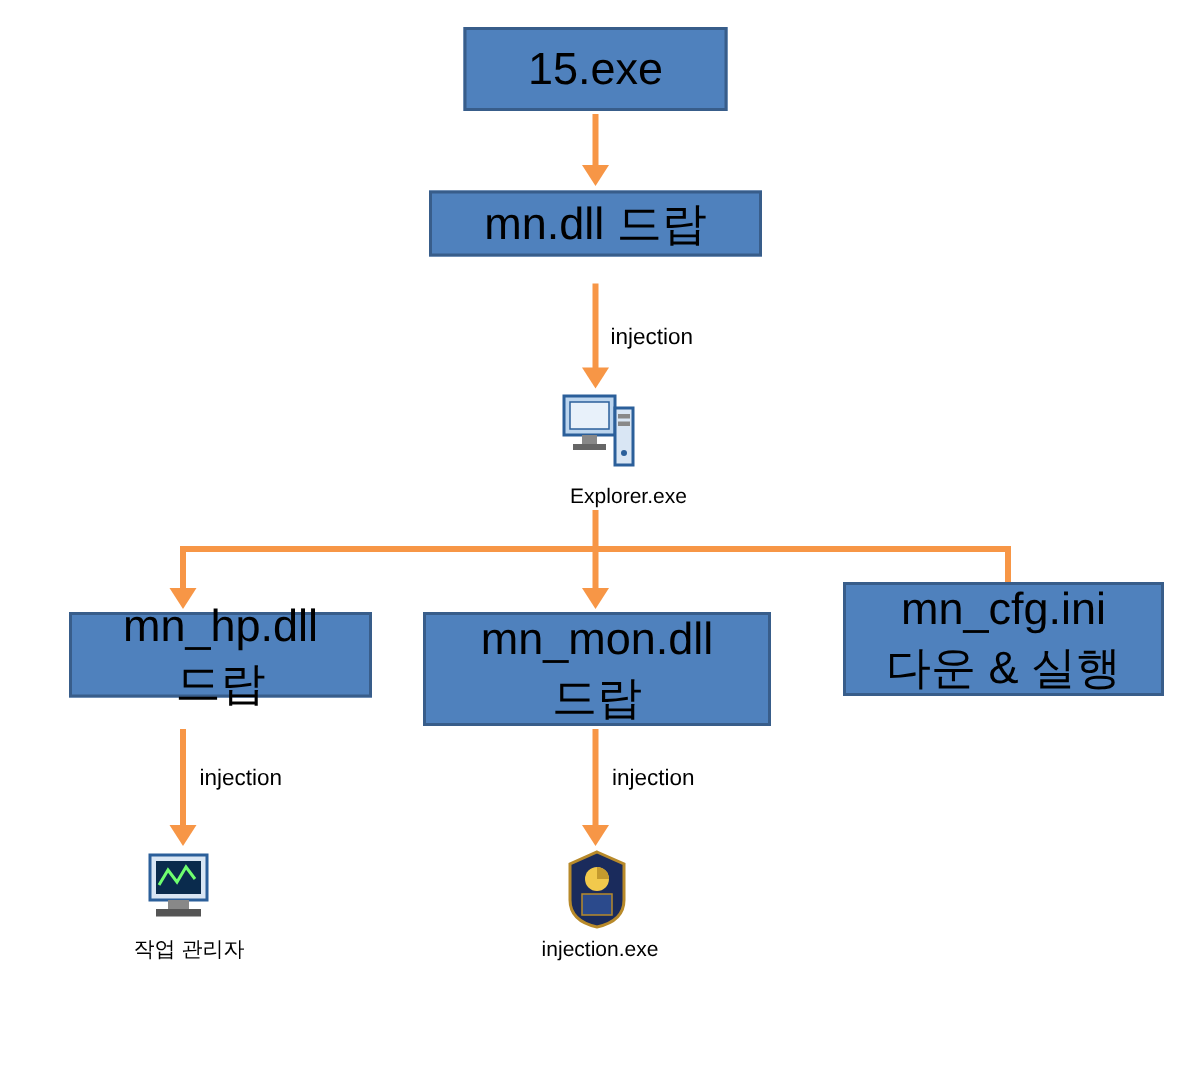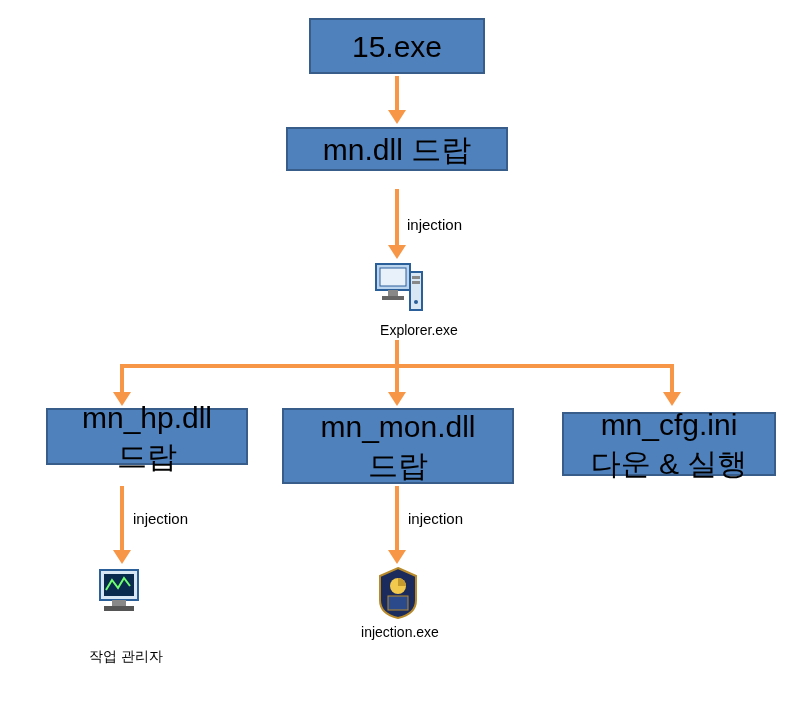--- a/index.html
+++ b/index.html
@@ -102,21 +102,21 @@
 <div class="node" style="left:22px; top:408px; width:202px; height:57px; white-space:pre-line;margin-left:24px;">
   <span>mn_hp.dll
 드랍</span>
 </div>
 
 <div class="node" style="left:282px; top:408px; width:232px; height:76px; white-space:pre-line;">
   <span>mn_mon.dll
 드랍</span>
 </div>
 
-<div class="node" style="left:562px; top:412px; width:214px; height:64px; white-space:pre-line;">
+<div class="node" style="left:562px; top:388px; width:214px; height:76px; white-space:pre-line;">
   <span>mn_cfg.ini
 다운 &amp; 실행</span>
 </div>
 
 <div class="arrow-v" style="left:120px; top:486px; height:66px;"></div>
 <div class="arrowhead-down" style="left:113px; top:550px;"></div>
 <div class="edge-label" style="left:133px; top:510px;">injection</div>
 
 <div class="arrow-v" style="left:395px; top:486px; height:66px;"></div>
 <div class="arrowhead-down" style="left:388px; top:550px;"></div>
@@ -124,21 +124,21 @@
 
 <div class="icon-box" style="left:96px; top:566px;">
   <svg width="52" height="52" viewBox="0 0 52 52">
     <rect x="4" y="4" width="38" height="30" fill="#d9e6f4" stroke="#2b5f9a" stroke-width="2"></rect>
     <rect x="8" y="8" width="30" height="22" fill="#0a2b4d"></rect>
     <polyline points="10,24 16,14 22,22 28,12 34,20" fill="none" stroke="#6fff6f" stroke-width="2"></polyline>
     <rect x="16" y="34" width="14" height="6" fill="#888"></rect>
     <rect x="8" y="40" width="30" height="5" fill="#555"></rect>
   </svg>
 </div>
-<div class="icon-label" style="left:84px; top:624px; width:84px;margin-top:24px;">작업 관리자</div>
+<div class="icon-label" style="left:84px; top:624px; width:84px;">작업 관리자</div>
 
 <div class="icon-box" style="left:376px; top:566px;">
   <svg width="44" height="54" viewBox="0 0 44 54">
     <path d="M22 2 L40 10 L40 34 Q40 48 22 52 Q4 48 4 34 L4 10 Z" fill="#1a2b5c" stroke="#b88a2a" stroke-width="2"></path>
     <circle cx="22" cy="20" r="8" fill="#f2c94c"></circle>
     <path d="M22 12 A8 8 0 0 1 30 20 L22 20 Z" fill="#c49a2e"></path>
     <rect x="12" y="30" width="20" height="14" fill="#2b4a8c" stroke="#b88a2a" stroke-width="1"></rect>
   </svg>
 </div>
 <div class="icon-label" style="left:352px; top:624px; width:96px;">injection.exe</div>

